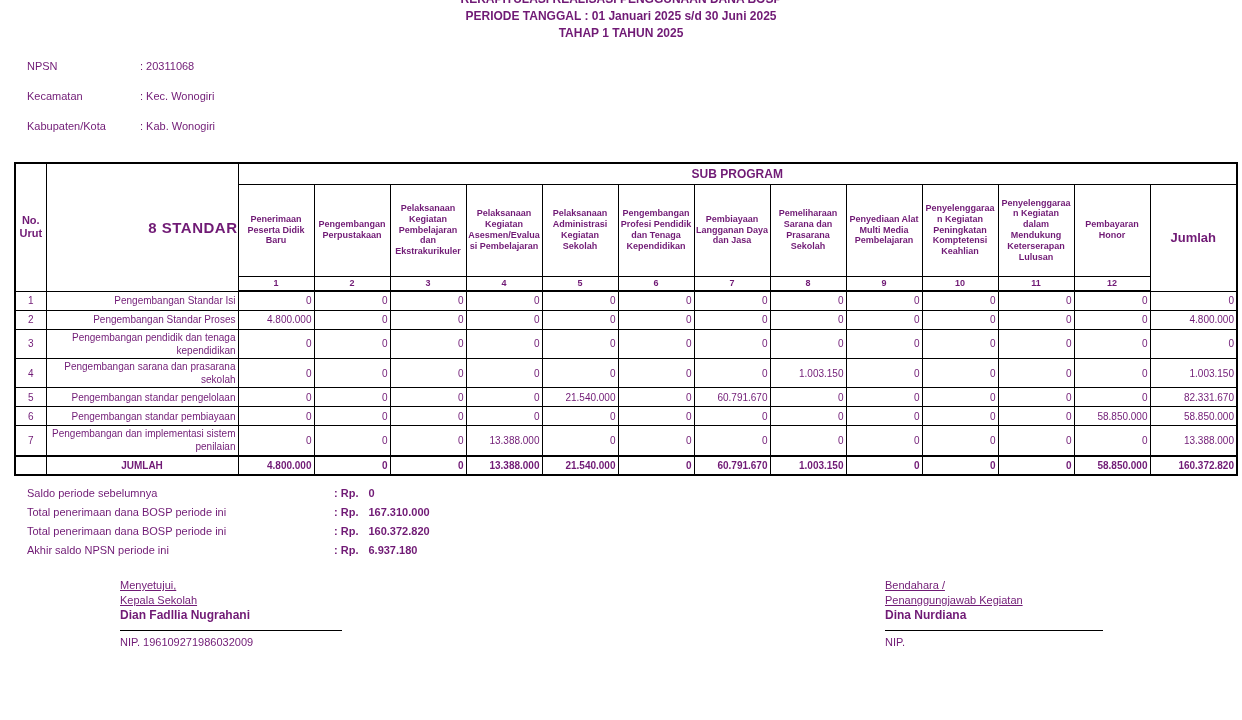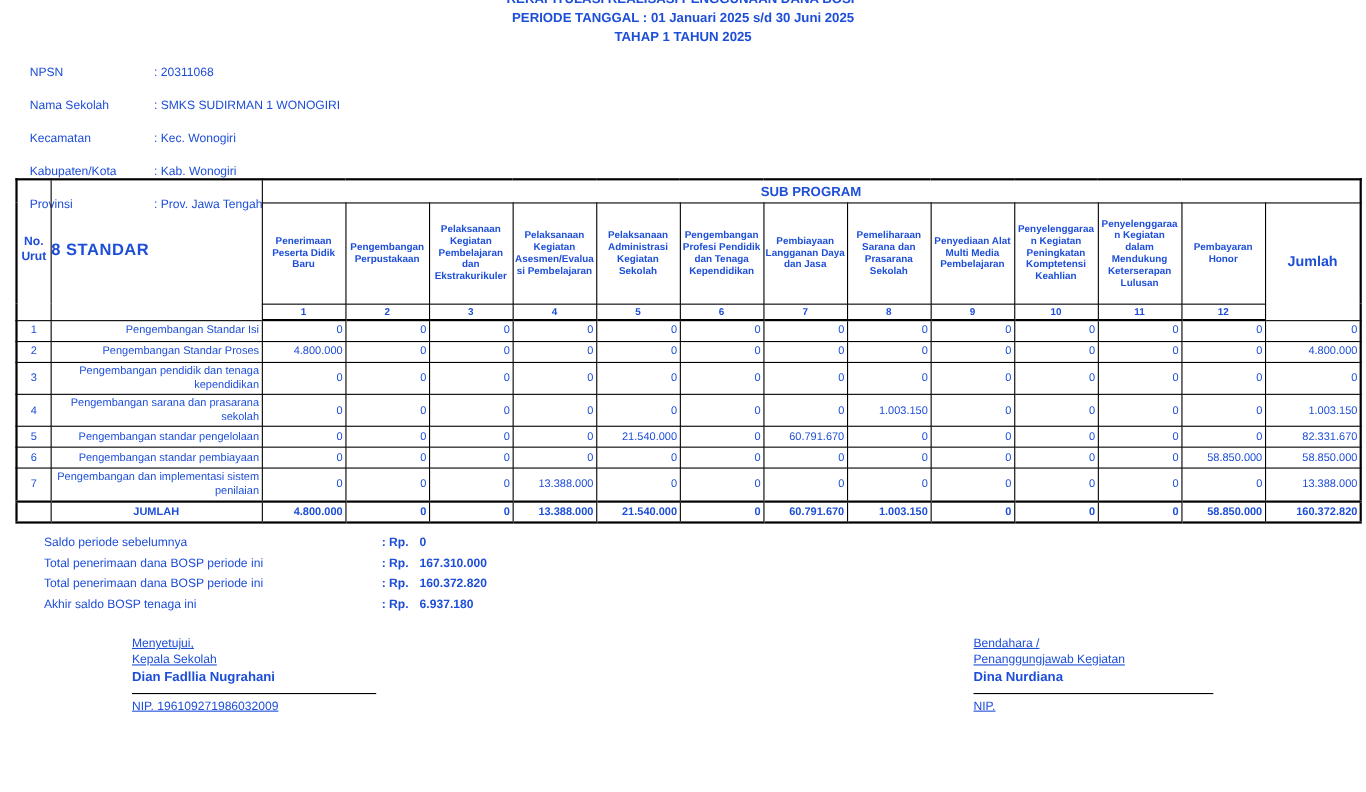--- a/index.html
+++ b/index.html
@@ -1,79 +1,77 @@
 <!DOCTYPE html>
 <html><head>
 <meta charset="utf-8">
 <style>
   * { margin:0; padding:0; box-sizing:border-box; }
   html,body { background:#ffffff; }
   .page {
     position:relative; width:1242px; height:720px; overflow:hidden;
-    background:#ffffff; color:#1d4ed8;
+    background:#ffffff; color:#701a75;
     font-family:"Liberation Sans", sans-serif;
   }
   
   .title-block { position:absolute; top:-9px; left:0; width:100%; text-align:center; }
   .title-block div { font-size:12px; font-weight:bold; line-height:17px; }
   
   .info-block { position:absolute; top:46px; left:27px; font-size:11px; }
   .info-row { height:19px; line-height:19px; white-space:nowrap;margin-top:11px; }
   .info-row .lbl { display:inline-block; width:113px; }
   
   table.main { position:absolute; top:162px; left:14px; border-collapse:collapse; table-layout:fixed; border:2px solid #000; }
   table.main th, table.main td { border:1px solid #000; overflow:hidden; }
   th.subprogram { height:21px; font-size:12px; font-weight:bold; text-align:center; vertical-align:middle; }
   th.no-urut { font-size:11px; font-weight:bold; text-align:center; vertical-align:middle; line-height:1.2; }
-  th.standar { font-size:15px; font-weight:bold; text-align:left; vertical-align:middle; letter-spacing:.5px;margin-top:28px; }
+  th.standar { font-size:15px; font-weight:bold; text-align:right; vertical-align:middle; letter-spacing:.5px;margin-top:28px; }
   tr.subrow { height:92px; }
   th.subcol { font-size:9px; font-weight:bold; text-align:center; vertical-align:middle;
               padding:1px; line-height:1.2; word-break:break-word; overflow-wrap:anywhere; }
   th.jumlah-head { font-size:13px; font-weight:bold; text-align:center; vertical-align:middle; }
   tr.numrow th { height:15px; font-size:9px; font-weight:bold; text-align:center; border-bottom:2px solid #000; }
   table.main td { font-size:10px; height:19px; padding:1px 2px; vertical-align:middle; }
   td.c { text-align:center; }
   td.lbl { text-align:right; line-height:1.32; }
   td.num { text-align:right; padding-right:3px; }
   tr.total td { font-weight:bold; border-top:2px solid #000; border-bottom:2px solid #000; }
   tr.total td.tlabel { text-align:center; }
   
   .summary-block { position:absolute; top:484px; left:27px; font-size:11px; }
   .sum-row { height:19px; line-height:19px; white-space:nowrap; }
-  .sum-row .lbl { display:inline-block; width:307px;margin-left:13px; }
+  .sum-row .lbl { display:inline-block; width:307px; }
   .sum-row .pre { font-weight:bold; display:inline-block; }
   .sum-row .val { font-weight:bold; margin-left:10px; }
   
   .sig { position:absolute; top:578px; font-size:11px; }
   .sig.left { left:120px; }
   .sig.right { left:885px; }
   .sig .role div { line-height:15px;text-decoration:underline; }
   .sig .name { font-weight:bold; font-size:12px; }
   .sig .sigline { margin-top:8px; border-top:1px solid #000; }
   .sig.left .sigline { width:222px; }
   .sig.right .sigline { width:218px; }
-  .sig .nip { margin-top:5px;text-decoration:underline; }
+  .sig .nip { margin-top:5px; }
 </style>
 </head>
 <body>
 
 <div class="page">
 
   <div class="title-block">
     <div>REKAPITULASI REALISASI PENGGUNAAN DANA BOSP</div>
     <div>PERIODE TANGGAL : 01 Januari 2025 s/d 30 Juni 2025</div>
     <div>TAHAP 1 TAHUN 2025</div>
   </div>
 
   <div class="info-block" id="info-block">
       <div class="info-row"><span class="lbl">NPSN</span><span class="val">: 20311068</span></div>
-      <div class="info-row"><span class="lbl">Nama Sekolah</span><span class="val">: SMKS SUDIRMAN 1 WONOGIRI</span></div>
       <div class="info-row"><span class="lbl">Kecamatan</span><span class="val">: Kec. Wonogiri</span></div>
       <div class="info-row"><span class="lbl">Kabupaten/Kota</span><span class="val">: Kab. Wonogiri</span></div>
-      <div class="info-row"><span class="lbl">Provinsi</span><span class="val">: Prov. Jawa Tengah</span></div>
     </div>
 
   <table class="main">
     <colgroup id="cols">
         <col style="width: 31px;">
         <col style="width: 192px;">
         <col style="width: 76px;">
         <col style="width: 76px;">
         <col style="width: 76px;">
         <col style="width: 76px;">
@@ -260,21 +258,21 @@
           <td class="num">58.850.000</td>
           <td class="num">160.372.820</td>
         </tr>
       </tbody>
   </table>
 
   <div class="summary-block" id="summary-block">
       <div class="sum-row"><span class="lbl">Saldo periode sebelumnya</span><span class="pre">: Rp.</span><span class="val">0</span></div>
       <div class="sum-row"><span class="lbl">Total penerimaan dana BOSP periode ini</span><span class="pre">: Rp.</span><span class="val">167.310.000</span></div>
       <div class="sum-row"><span class="lbl">Total penerimaan dana BOSP periode ini</span><span class="pre">: Rp.</span><span class="val">160.372.820</span></div>
-      <div class="sum-row"><span class="lbl">Akhir saldo BOSP tenaga ini</span><span class="pre">: Rp.</span><span class="val">6.937.180</span></div>
+      <div class="sum-row"><span class="lbl">Akhir saldo NPSN periode ini</span><span class="pre">: Rp.</span><span class="val">6.937.180</span></div>
     </div>
 
   <div class="sig left">
     <div class="role">
       <div>Menyetujui,</div>
       <div>Kepala Sekolah</div>
     </div>
     <div class="name">Dian Fadllia Nugrahani</div>
     <div class="sigline"></div>
     <div class="nip">NIP. 196109271986032009</div>

